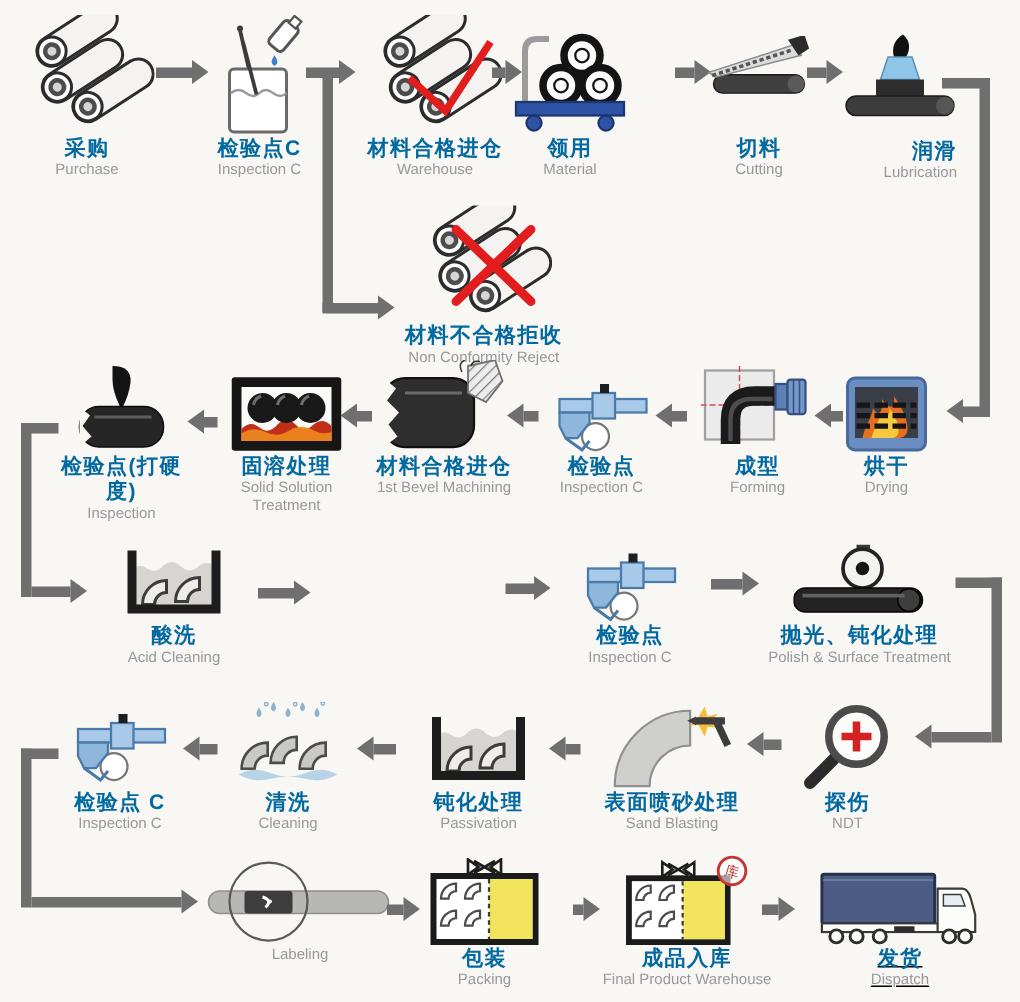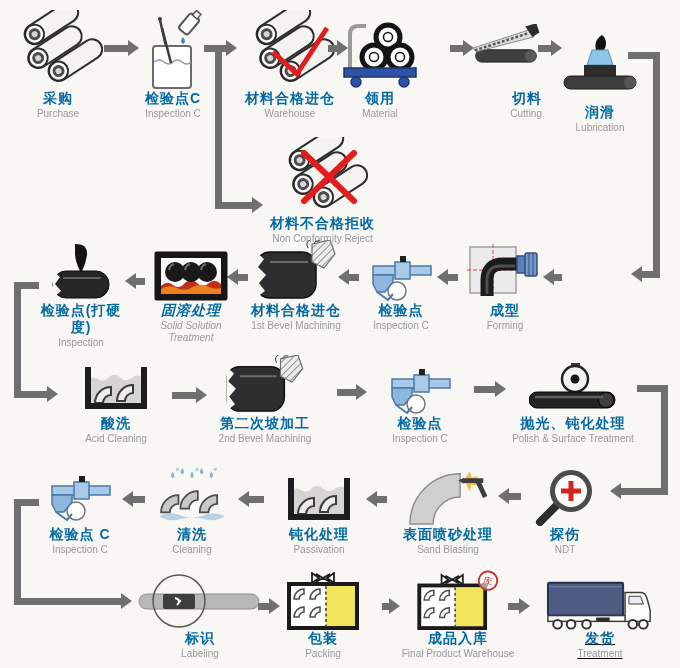--- a/index.html
+++ b/index.html
@@ -126,39 +126,39 @@
         <circle cx="20" cy="70" r="5" fill="#2e53a5" stroke="#1a3570" stroke-width="1.5"></circle>
         <circle cx="68" cy="70" r="5" fill="#2e53a5" stroke="#1a3570" stroke-width="1.5"></circle>
       </svg>
     </div>
     <div class="zh">领用</div>
     <div class="en">Material</div>
   </div>
 
   <div class="ar r" style="left:450px; top:45px; width:13px;"></div>
 
-  <div class="node" style="left:470px; top:10px; width:72px;text-align:right;">
+  <div class="node" style="left:470px; top:10px; width:72px;">
     <div class="ic" style="height:80px;">
       <svg width="76" height="44" viewBox="0 0 76 44" style="margin-bottom:22px;">
         <rect x="6" y="26" width="64" height="13" rx="6.5" fill="#3f3f3f" stroke="#1c1c1c"></rect>
         <circle cx="64" cy="32.5" r="6" fill="#5a5a5a"></circle>
         <g transform="rotate(-7 38 16)">
           <polygon points="2,20 64,8 68,16 6,24" fill="#dcdcdc" stroke="#8a8a8a" stroke-width="1"></polygon>
           <line x1="4" y1="22.5" x2="62" y2="11.5" stroke="#555" stroke-width="2.5" stroke-dasharray="3,2"></line>
           <polygon points="60,4 72,2 74,12 66,16" fill="#2b2b2b"></polygon>
         </g>
       </svg>
     </div>
     <div class="zh">切料</div>
     <div class="en">Cutting</div>
   </div>
 
   <div class="ar r" style="left:538px; top:45px; width:13px;"></div>
 
-  <div class="node" style="left:562px; top:24px; width:76px;">
+  <div class="node" style="left:562px; top:12px; width:76px;text-align:right;">
     <div class="ic" style="height:80px;">
       <svg width="76" height="58" viewBox="0 0 76 58" style="margin-bottom:12px;">
         <path d="M40,1 C45,5 45,11 42,16 L34,16 C32,9 35,4 40,1 Z" fill="#111"></path>
         <polygon points="30,16 46,16 51,31 25,31" fill="#8fc6e8" stroke="#5b90b8" stroke-width="1"></polygon>
         <rect x="22" y="31" width="32" height="11" fill="#2d2d2d"></rect>
         <rect x="2" y="42" width="72" height="13" rx="6.5" fill="#3c3c3c" stroke="#1d1d1d"></rect>
         <circle cx="68" cy="48.5" r="6" fill="#565656"></circle>
       </svg>
     </div>
     <div class="zh">润滑</div>
@@ -193,20 +193,38 @@
       </svg>
     </div>
     <div class="zh">材料不合格拒收</div>
     <div class="en">Non Conformity Reject</div>
   </div>
 
   <div class="seg" style="left:628px; top:52px; width:32px; height:7px;"></div>
   <div class="seg" style="left:653px; top:52px; width:7px; height:226px;"></div>
   <div class="ar l" style="left:642px; top:271px; width:18px;"></div>
 
+  <div class="node" style="left:556px; top:240px; width:70px;">
+    <div class="ic" style="height:62px;">
+      <svg width="56" height="52" viewBox="0 0 56 52">
+        <rect x="2" y="2" width="52" height="48" rx="5" fill="#6a8ec2" stroke="#47699b" stroke-width="2"></rect>
+        <rect x="7" y="8" width="42" height="34" fill="#3a3e46"></rect>
+        <path d="M12,42 C14,32 18,30 19,22 C22,28 26,26 25,16 C30,24 34,22 33,14 C38,22 42,28 42,36 C42,42 36,43 30,42 Z" fill="#e86f1d"></path>
+        <path d="M18,42 C20,34 23,32 24,26 C26,31 30,29 30,22 C34,28 36,32 36,38 C36,42 30,43 26,42 Z" fill="#f6c83e"></path>
+        <g stroke="#15151a" stroke-width="3.5" stroke-dasharray="9,3">
+          <line x1="8" y1="20" x2="48" y2="20"></line>
+            <line x1="8" y1="27" x2="48" y2="27"></line>
+            <line x1="8" y1="34" x2="48" y2="34"></line>
+        </g>
+        <rect x="7" y="42" width="42" height="5" fill="#6a8ec2"></rect>
+      </svg>
+    </div>
+    <div class="zh">烘干</div>
+    <div class="en">Drying</div>
+  </div>
 
   <div class="ar l" style="left:554px; top:274px; width:8px;"></div>
 
   <div class="node" style="left:465px; top:240px; width:80px;">
     <div class="ic" style="height:62px;">
       <svg width="76" height="58" viewBox="0 0 76 58">
         <rect x="3" y="3" width="46" height="46" fill="#ebebeb" stroke="#a0a0a0" stroke-width="1.5"></rect>
         <g stroke="#d05050" stroke-width="1" stroke-dasharray="4,2">
           <line x1="26" y1="0" x2="26" y2="52"></line>
             <line x1="0" y1="26" x2="52" y2="26"></line>
@@ -259,21 +277,21 @@
         <polygon points="56,4 74,0 79,14 68,28 56,22" fill="url(#hatch-b1)" stroke="#707070" stroke-width="1.2"></polygon>
         <path d="M52,8 q-3,-6 2,-8 M58,4 q1,-4 6,-3" stroke="#333" stroke-width="1" fill="none"></path>
       </svg>
     </div>
     <div class="zh">材料合格进仓</div>
     <div class="en">1st Bevel Machining</div>
   </div>
 
   <div class="ar l" style="left:238px; top:274px; width:10px;"></div>
 
-  <div class="node" style="left:148px; top:240px; width:86px;font-style:italic;">
+  <div class="node" style="left:148px; top:240px; width:86px;">
     <div class="ic" style="height:62px;">
       <svg width="76" height="52" viewBox="0 0 76 52">
         <rect x="1.5" y="1.5" width="73" height="49" rx="2" fill="#161616"></rect>
         <rect x="8" y="8" width="60" height="36" fill="#fbfbfa"></rect>
         <path d="M8,44 L8,36 Q14,30 20,35 Q26,40 32,33 Q38,27 44,33 Q50,39 56,33 Q62,28 68,34 L68,44 Z" fill="#c03018"></path>
         <path d="M8,44 L8,39 Q16,34 24,38 Q32,42 40,37 Q48,32 56,37 Q62,40 68,38 L68,44 Z" fill="#ef8b1e" opacity="0.9"></path>
         <g fill="#191919">
           <circle cx="22" cy="22" r="10"></circle>
             <circle cx="38" cy="22" r="10"></circle>
             <circle cx="54" cy="22" r="10"></circle>
@@ -318,39 +336,20 @@
         </g>
         <path d="M4,6 L10,6 L10,42 L60,42 L60,6 L66,6 L66,48 L4,48 Z" fill="#1d1d1d"></path>
       </svg>
     </div>
     <div class="zh">酸洗</div>
     <div class="en">Acid Cleaning</div>
   </div>
 
   <div class="ar r" style="left:172px; top:392px; width:24px;"></div>
 
-  <div class="node" style="left:213px; top:355px; width:104px;">
-    <div class="ic" style="height:60px;">
-      <svg width="78" height="60" viewBox="0 0 80 62">
-        <defs>
-          <pattern id="hatch-b2" width="5" height="5" patternUnits="userSpaceOnUse" patternTransform="rotate(45)">
-            <rect width="5" height="5" fill="#ececec"></rect>
-              <line x1="0" y1="0" x2="0" y2="5" stroke="#7a7a7a" stroke-width="1.6"></line>
-          </pattern>
-        </defs>
-        <rect x="0" y="12" width="60" height="46" rx="14" fill="#2e2e2e" stroke="#101010" stroke-width="1.5"></rect>
-        <path d="M0,12 L8,19 L2,27 L10,35 L3,43 L9,51 L0,58 Z" fill="#f8f7f3"></path>
-        <line x1="14" y1="22" x2="52" y2="22" stroke="#6a6a6a" stroke-width="2"></line>
-        <polygon points="56,4 74,0 79,14 68,28 56,22" fill="url(#hatch-b2)" stroke="#707070" stroke-width="1.2"></polygon>
-        <path d="M52,8 q-3,-6 2,-8 M58,4 q1,-4 6,-3" stroke="#333" stroke-width="1" fill="none"></path>
-      </svg>
-    </div>
-    <div class="zh">第二次坡加工</div>
-    <div class="en">2nd Bevel Machining</div>
-  </div>
 
   <div class="ar r" style="left:337px; top:389px; width:19px;"></div>
 
   <div class="node" style="left:385px; top:355px; width:70px;">
     <div class="ic" style="height:60px;">
       <svg width="64" height="48" viewBox="0 0 64 48">
         <rect x="4" y="12" width="58" height="9" fill="#a9c9e8" stroke="#4a7aa8" stroke-width="1.5"></rect>
         <rect x="26" y="8" width="15" height="17" fill="#a9c9e8" stroke="#4a7aa8" stroke-width="1.5"></rect>
         <rect x="31" y="2" width="6" height="6" fill="#1e1e1e"></rect>
         <circle cx="28" cy="37" r="9" fill="#ffffff" stroke="#777" stroke-width="1.5"></circle>
@@ -485,21 +484,20 @@
   <div class="node" style="left:135px; top:570px; width:130px;">
     <div class="ic" style="height:60px;">
       <svg width="126" height="58" viewBox="0 0 126 58">
         <rect x="2" y="22" width="120" height="15" rx="7.5" fill="#b7b7b5" stroke="#8e8e8c" stroke-width="1"></rect>
         <rect x="26" y="22" width="32" height="15" rx="2" fill="#3d3d3d"></rect>
         <path d="M38,26 q7,2 2,7" stroke="#fff" stroke-width="2" fill="none"></path>
         <circle cx="43" cy="29" r="1.3" fill="#fff"></circle>
         <circle cx="42" cy="29" r="26" fill="none" stroke="#5a5a5a" stroke-width="1.5"></circle>
       </svg>
     </div>
-    <div class="zh">标识</div>
     <div class="en">Labeling</div>
   </div>
 
   <div class="ar r" style="left:258px; top:603px; width:11px;"></div>
 
   <div class="node" style="left:285px; top:570px; width:76px;">
     <div class="ic" style="height:60px;">
       <svg width="74" height="58" viewBox="0 0 74 58">
         <g stroke="#1d1d1d" stroke-width="1.8" fill="none">
           <path d="M30,10 L44,2 M30,2 L44,10 M33,6 L26,1 L26,11 Z M41,6 L48,1 L48,11 Z"></path>
@@ -562,16 +560,16 @@
         <g fill="#fdfdfc" stroke="#2e2e2e" stroke-width="2">
           <circle cx="12" cy="47" r="4.5"></circle>
             <circle cx="26" cy="47" r="4.5"></circle>
             <circle cx="42" cy="47" r="4.5"></circle>
           <circle cx="90" cy="47" r="4.5"></circle>
             <circle cx="101" cy="47" r="4.5"></circle>
         </g>
       </svg>
     </div>
     <div class="zh">发货</div>
-    <div class="en">Treatment</div>
+    <div class="en">Dispatch</div>
   </div>
 
 </div>
 
 </body></html>

